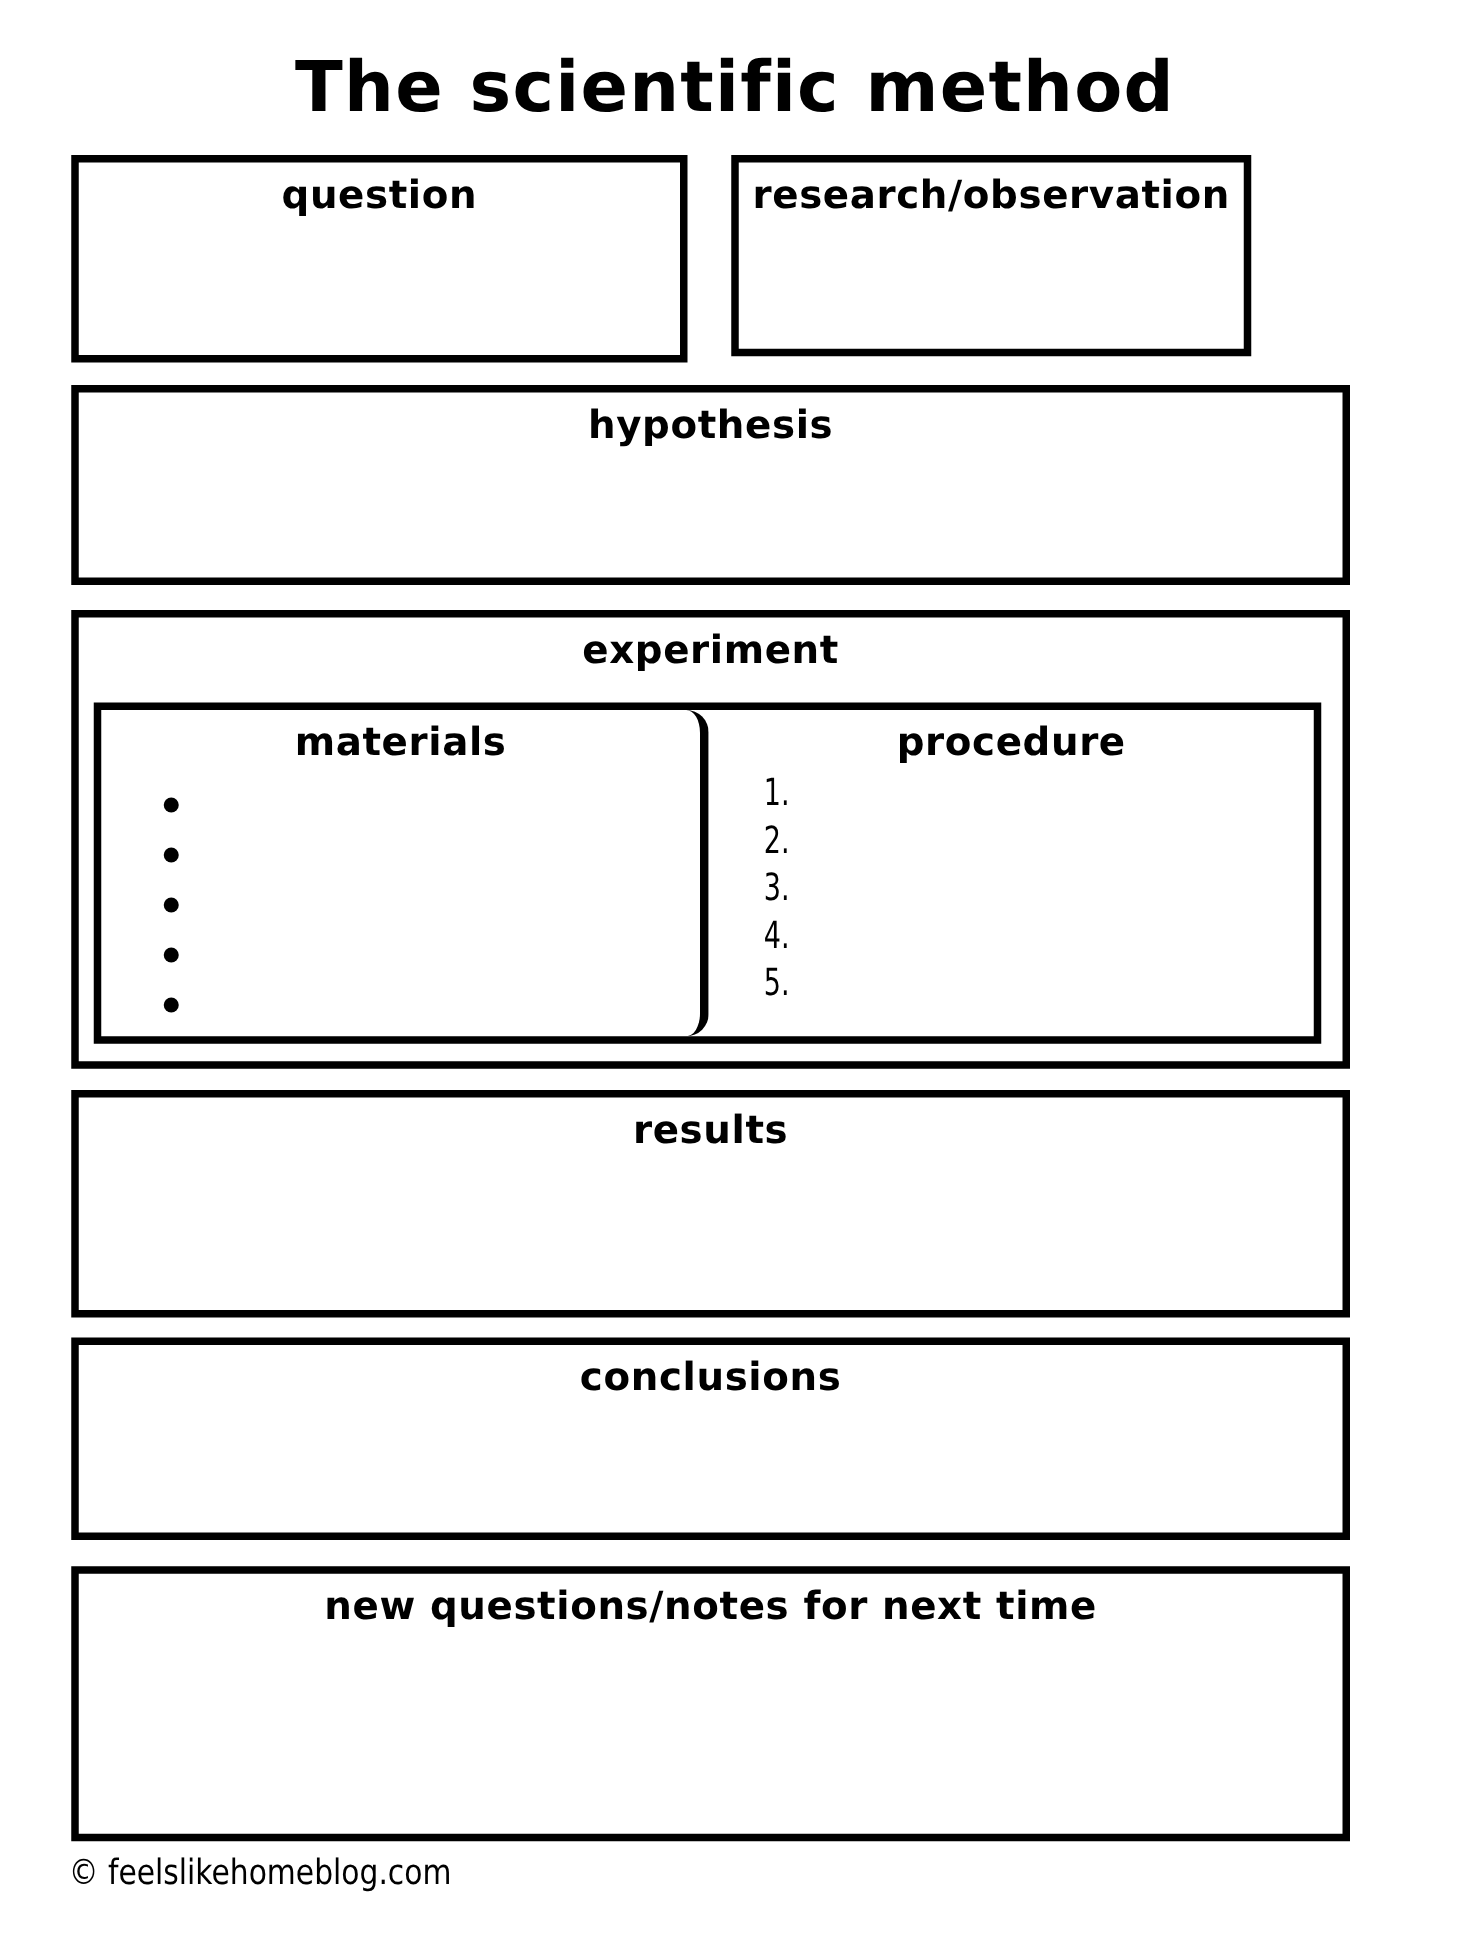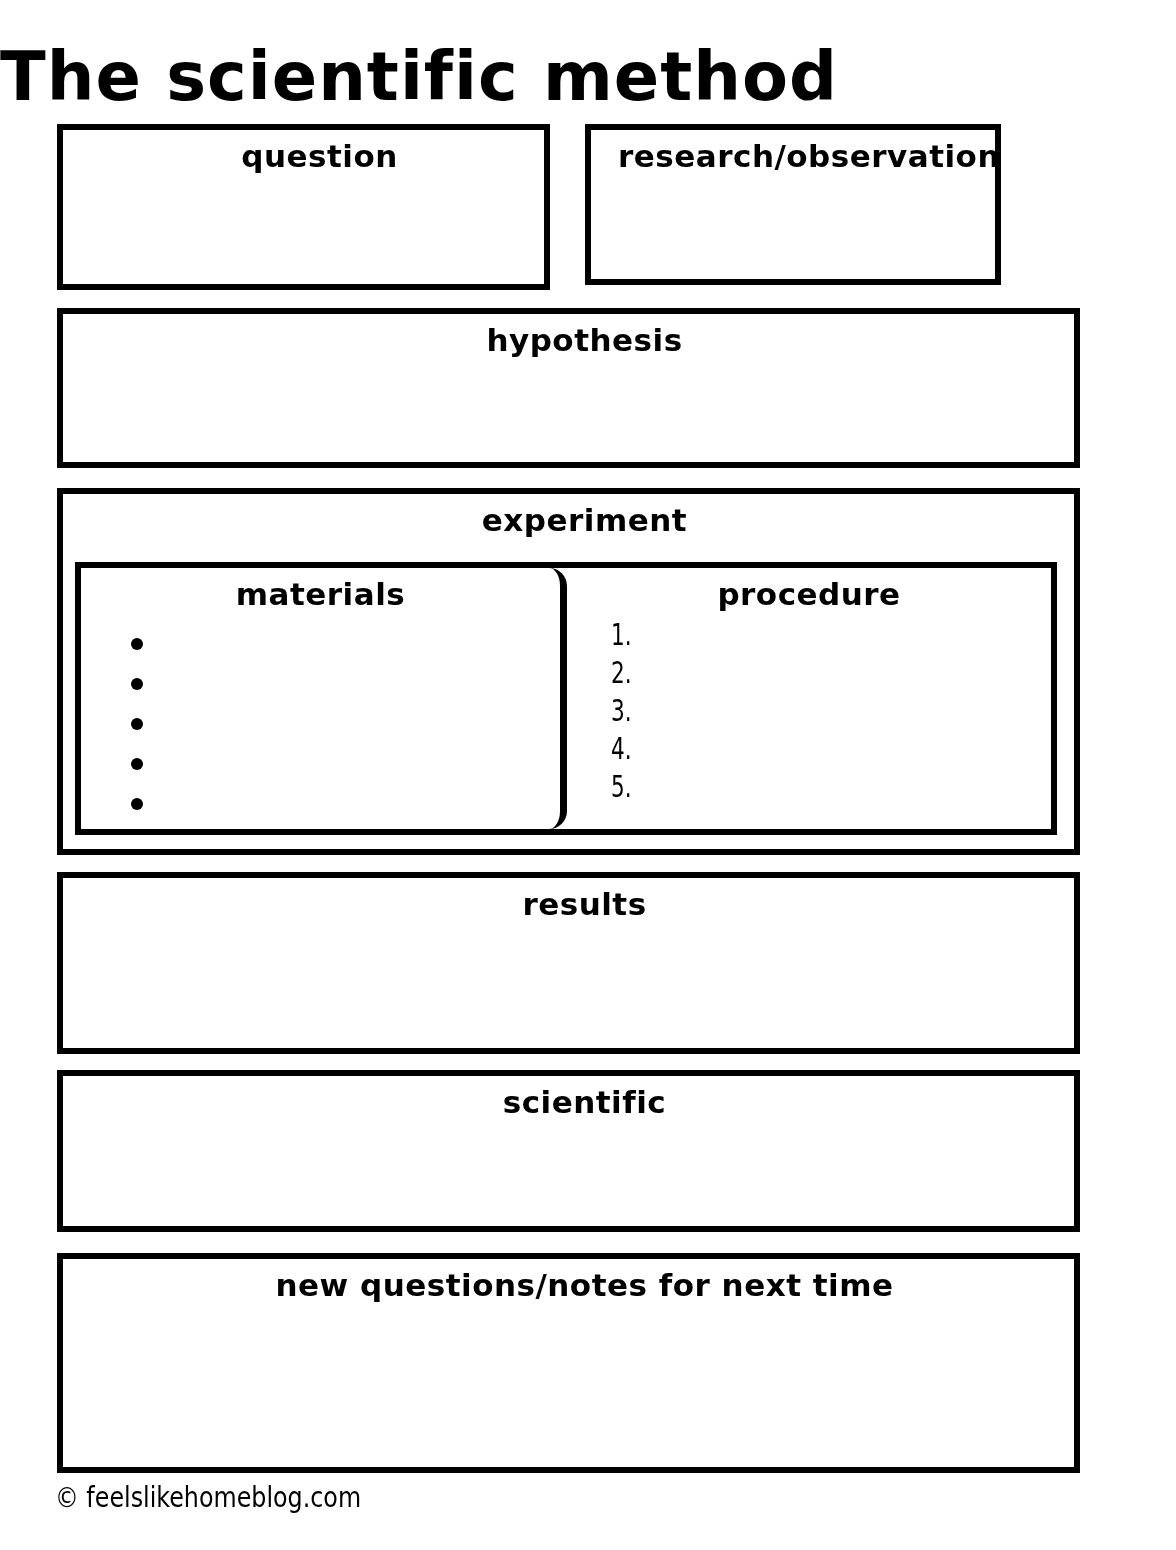--- a/index.html
+++ b/index.html
@@ -15,40 +15,39 @@
     font-family: "DejaVu Sans", sans-serif;
     color: #000000;
     overflow: hidden;
   }
   .title {
     position: absolute;
     left: 0;
     top: 38px;
     width: 100%;
     margin: 0;
-    text-align: left;
-    font-size: 67px;
+    text-align: center;
+    font-size: 56px;
     font-weight: bold;
     letter-spacing: 1px;
     color: #000000;
   }
   .box {
     position: absolute;
     border: 6px solid #000000;
     background: #ffffff;
     box-sizing: border-box;
   }
   .box-label {
     width: 100%;
     text-align: center;
     font-size: 31px;
     font-weight: bold;
     padding-top: 8px;
     letter-spacing: 0.5px;
-    padding-left: 16px;
   }
   .box-question      { left: 57px;  top: 124px;  width: 493px;  height: 166px; }
   .box-research      { left: 585px; top: 124px;  width: 416px;  height: 161px; }
   .box-hypothesis    { left: 57px;  top: 308px;  width: 1023px; height: 160px; }
   .box-experiment    { left: 57px;  top: 488px;  width: 1023px; height: 367px; }
   .box-results       { left: 57px;  top: 872px;  width: 1023px; height: 182px; }
   .box-conclusions   { left: 57px;  top: 1070px; width: 1023px; height: 162px; }
   .box-newquestions  { left: 57px;  top: 1253px; width: 1023px; height: 220px; }
 
   .exp-table {
@@ -184,21 +183,21 @@
       </div>
 
     </div>
   </div>
 
   <div class="box box-results">
     <div class="box-label">results</div>
   </div>
 
   <div class="box box-conclusions">
-    <div class="box-label">scientific</div>
+    <div class="box-label">conclusions</div>
   </div>
 
   <div class="box box-newquestions">
     <div class="box-label">new questions/notes for next time</div>
   </div>
 
   <div class="footer">© feelslikehomeblog.com</div>
 
 </div>
 

